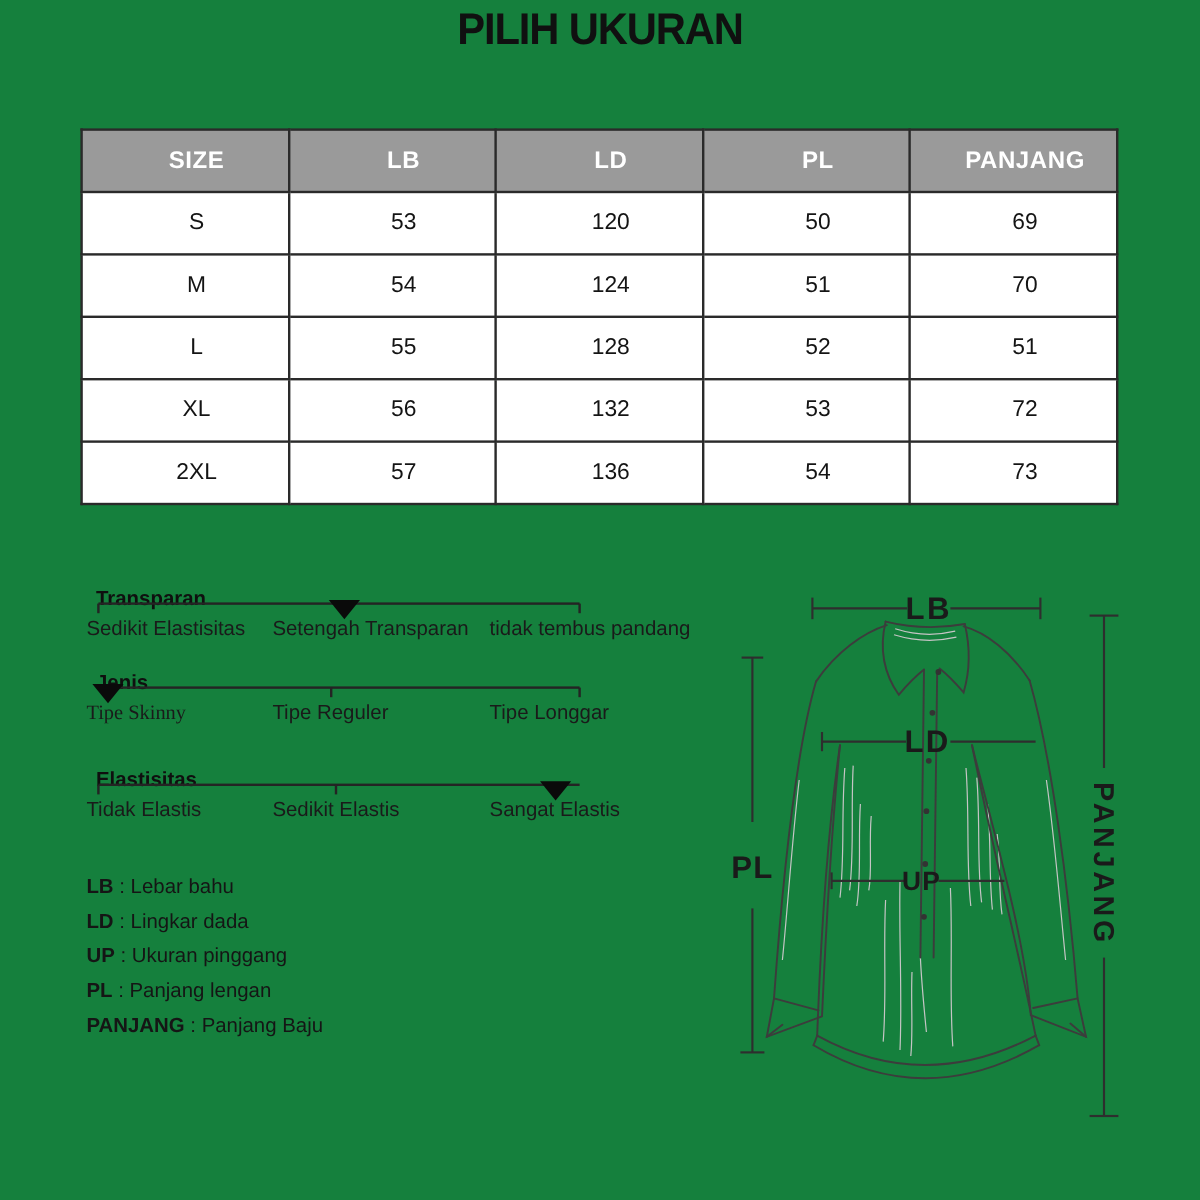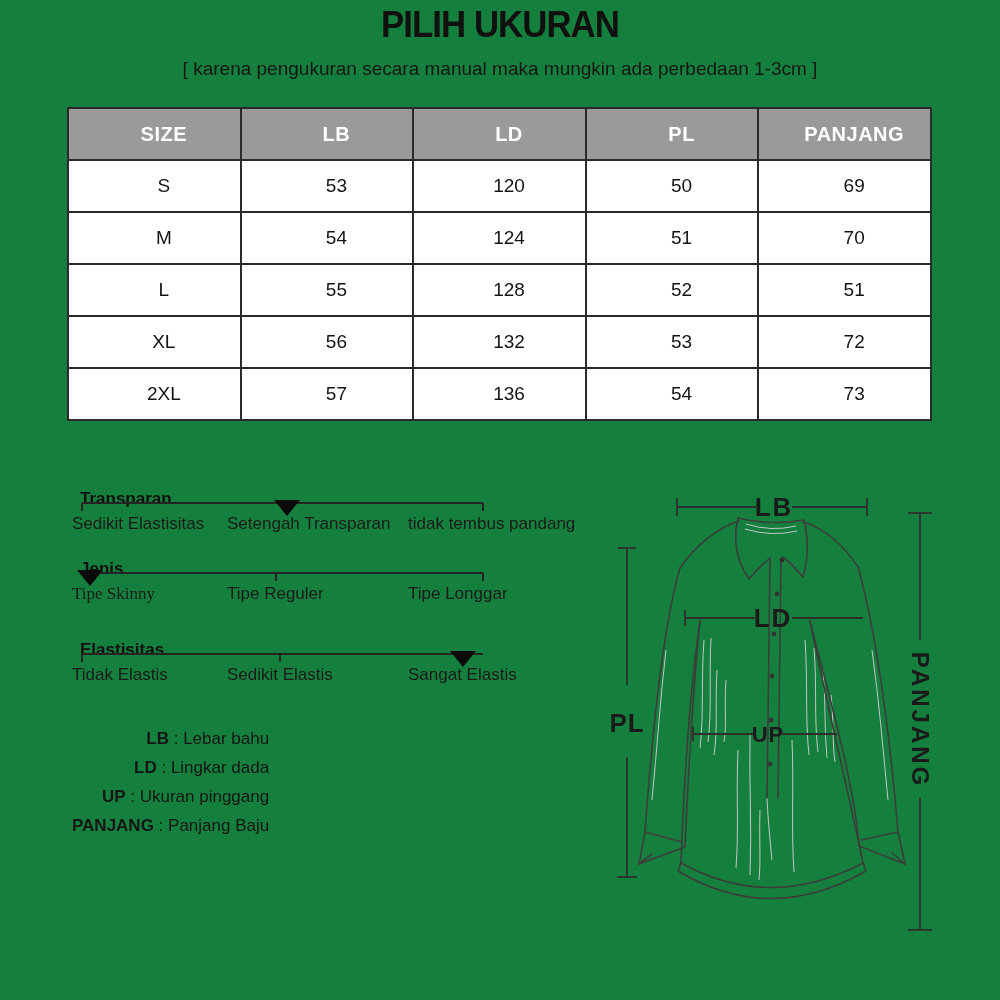--- a/index.html
+++ b/index.html
@@ -34,32 +34,31 @@
   .scale-line { position:absolute; left:12px; top:25px; width:401px; height:2px; background:#242424; }
   .scale-tick { position:absolute; top:26px; width:2px; height:8px; background:#242424; }
   .scale-marker {
     position:absolute; top:23px; width:0; height:0;
     border-left:13px solid transparent; border-right:13px solid transparent;
     border-top:16px solid #0a0a0a;
   }
   .scale-label { position:absolute; top:37px; font-size:17px; color:#1a1a1a; white-space:nowrap; }
 
   .legend { position:absolute; left:72px; top:729px; }
-  .legend-item { height:29px; font-size:17px; color:#151515; white-space:nowrap;text-align:right; }
+  .legend-item { height:29px; font-size:17px; color:#151515; white-space:nowrap; }
   .legend-abbr { font-weight:bold; }
 
   .diagram { position:absolute; left:600px; top:480px; width:400px; height:520px; }
   .diagram text { font-family:"Liberation Sans", sans-serif; fill:#1a1a1a; font-weight:bold; }
 </style>
 </head>
 <body>
 <div id="canvas">
 
   <div class="page-title">PILIH UKURAN</div>
-  <div class="page-subtitle">[ karena pengukuran secara manual maka mungkin ada perbedaan 1-3cm ]</div>
 
   <table class="size-table">
     <thead>
         <tr>
           <th style="background: rgb(154, 154, 154); color: rgb(255, 255, 255);">SIZE</th>
           <th style="background: rgb(154, 154, 154); color: rgb(255, 255, 255);">LB</th>
           <th style="background: rgb(154, 154, 154); color: rgb(255, 255, 255);">LD</th>
           <th style="background: rgb(154, 154, 154); color: rgb(255, 255, 255);">PL</th>
           <th style="background: rgb(154, 154, 154); color: rgb(255, 255, 255);">PANJANG</th>
         </tr>
@@ -133,20 +132,21 @@
         <span class="scale-label" style="left: 2px;">Tidak Elastis</span>
         <span class="scale-label" style="left: 157px;">Sedikit Elastis</span>
         <span class="scale-label" style="left: 338px; text-align: right;">Sangat Elastis</span>
       </div>
     </div>
 
   <div class="legend" id="legend-root">
       <div class="legend-item"><span class="legend-abbr">LB</span><span> : Lebar bahu</span></div>
       <div class="legend-item"><span class="legend-abbr">LD</span><span> : Lingkar dada</span></div>
       <div class="legend-item"><span class="legend-abbr">UP</span><span> : Ukuran pinggang</span></div>
+      <div class="legend-item"><span class="legend-abbr">PL</span><span> : Panjang lengan</span></div>
       <div class="legend-item"><span class="legend-abbr">PANJANG</span><span> : Panjang Baju</span></div>
     </div>
 
   <svg class="diagram" viewBox="0 0 400 520">
     <g stroke="#c5c5c5" stroke-width="1" fill="none">
       <path d="M104,160 C101,200 104,235 100,268"></path>
       <path d="M111,158 C109,195 112,230 108,262"></path>
       <path d="M117,190 C115,220 118,250 114,275"></path>
       <path d="M205,160 C208,200 205,240 209,275"></path>
       <path d="M214,168 C217,205 214,240 218,272"></path>

